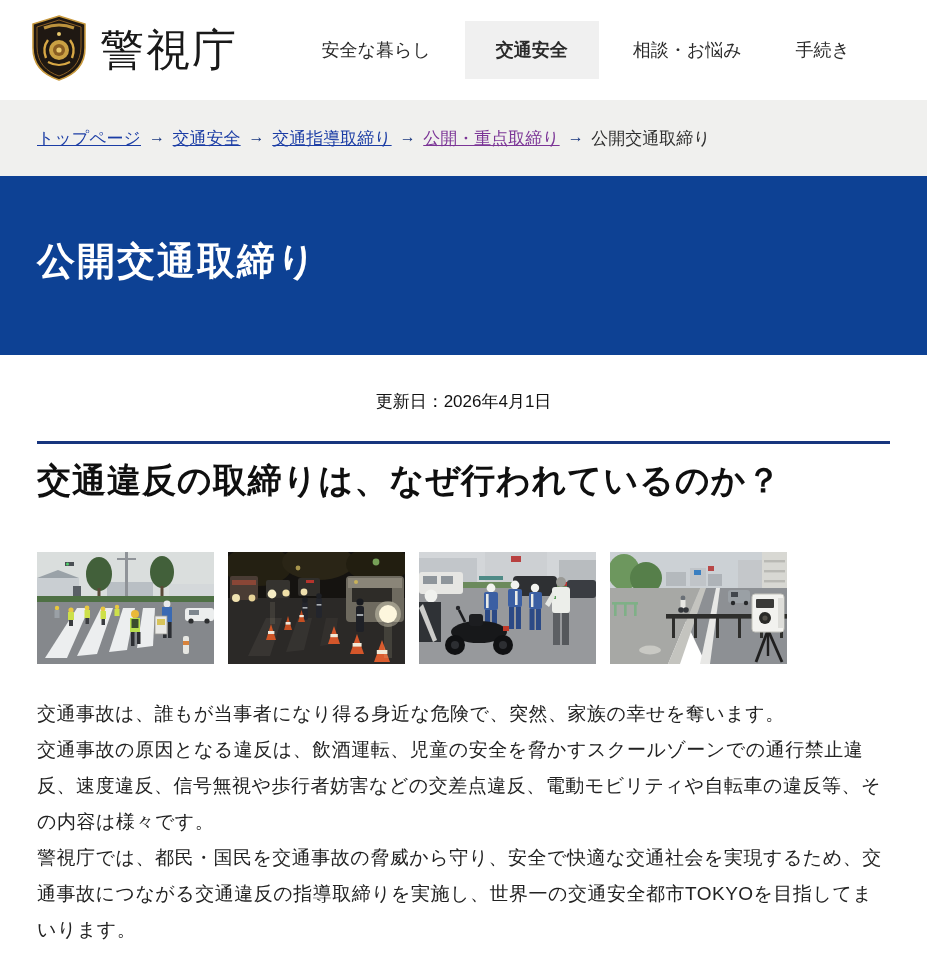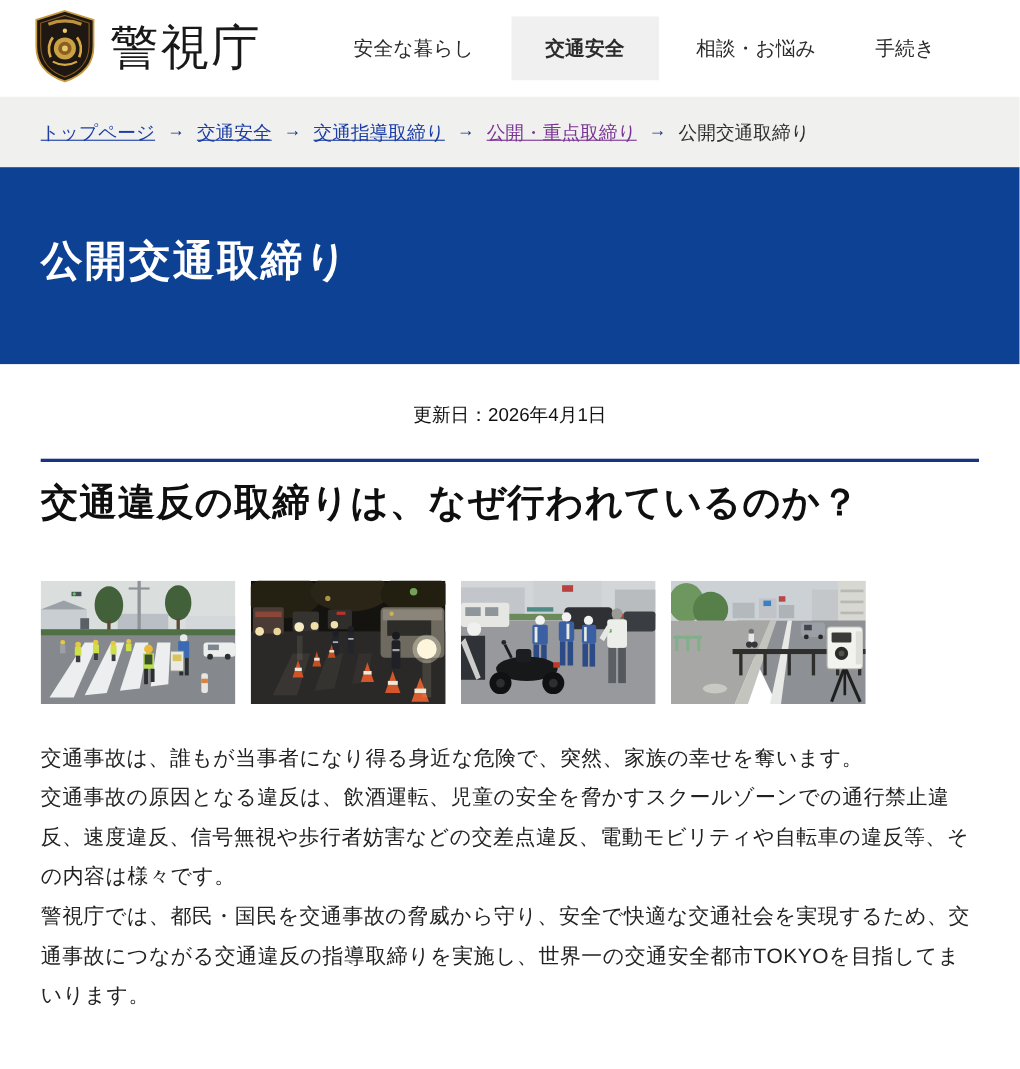--- a/index.html
+++ b/index.html
@@ -15,21 +15,21 @@
   html,body{margin:0;padding:0;}
   body{
     width:927px;
     background:#ffffff;
     font-family:"Liberation Sans","DejaVu Sans",sans-serif;
     color:var(--text-dark);
   }
 
   
   .site-header{
-    height:88px;
+    height:100px;
     display:flex;
     align-items:center;
     padding:0 57px 0 28px;
     background:#fff;
   }
   .brand{display:flex;align-items:center;gap:10px;}
   .brand-title{
     font-size:44px;
     font-weight:500;
     color:#191919;
@@ -51,27 +51,28 @@
   }
   .nav-item.active{
     background:var(--nav-active-bg);
     padding:17px 31px;
     font-weight:600;
   }
 
   
   .breadcrumb{
     background:var(--bc-bg);
-    height:64px;
+    height:76px;
     display:flex;
     align-items:center;
     padding:0 37px;
     font-size:17px;
     gap:11px;
     white-space:nowrap;
+    font-family:Liberation Mono, monospace;
   }
   .bc-link{color:var(--link-blue);text-decoration:underline;cursor:pointer;}
   .bc-link.visited{color:var(--visited-purple);text-align:right;}
   .bc-current{color:#2e2e2e;}
   .bc-sep{color:var(--rule-navy);font-size:16px;}
 
   
   .page-banner{
     background:var(--banner-blue);
     height:179px;

